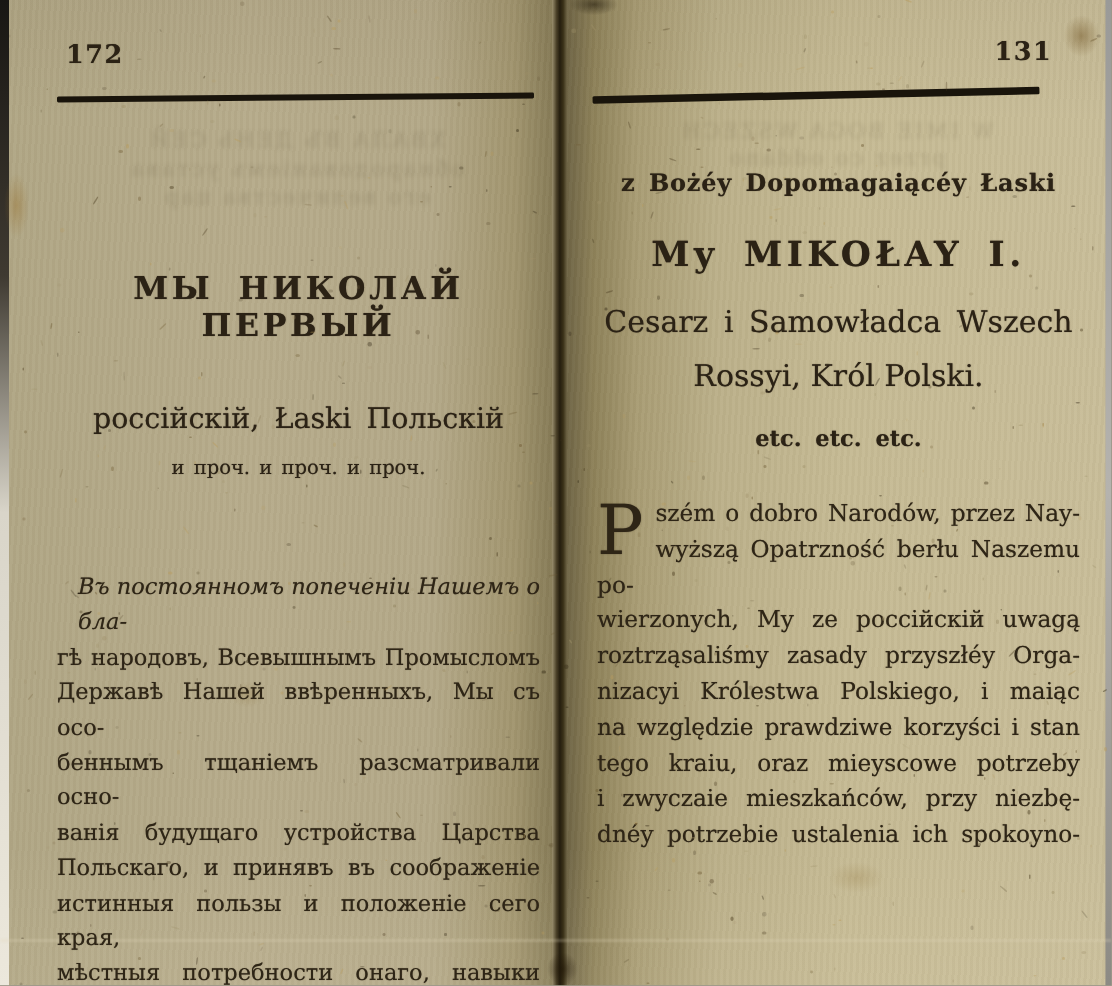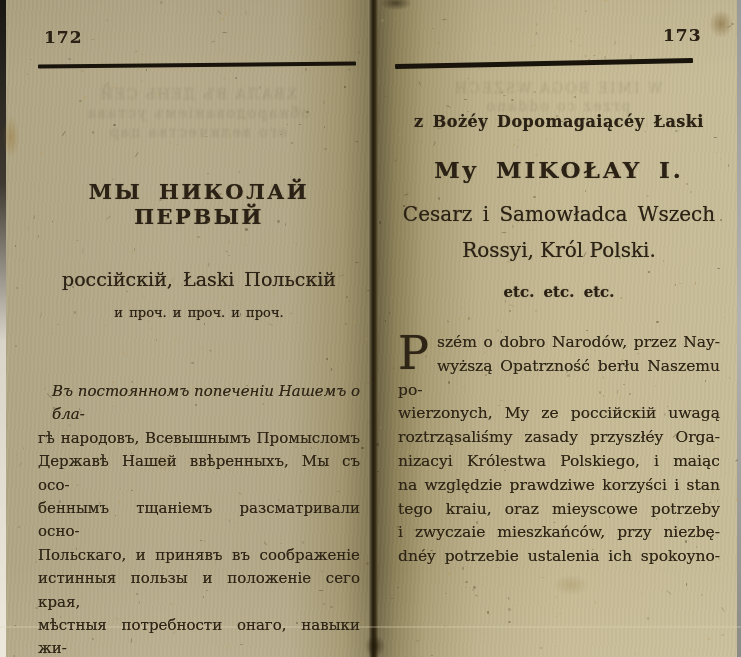--- a/index.html
+++ b/index.html
@@ -97,21 +97,21 @@
 
   <div class="stain stain-tr"></div>
   <div class="stain stain-le"></div>
   <div class="stain stain-gt"></div>
   <div class="stain stain-gb"></div>
   <div class="stain stain-bc"></div>
   <div class="stain stain-lm"></div>
   <div class="scratch"></div>
 
   <div class="pagenum pn-left">172</div>
-  <div class="pagenum pn-right">173</div>
+  <div class="pagenum pn-right">131</div>
   <div class="rule rule-left"></div>
   <div class="rule rule-right"></div>
 
   <div id="ghost-left">
       <div class="ghost" style="left: 40px; width: 315px; top: 86px;">ХВАЛА ВЪ ДЕНЬ СЕЙ</div>
       <div class="ghost" style="left: 40px; width: 315px; top: 105px;">обнародованіемъ устава</div>
       <div class="ghost" style="left: 40px; width: 315px; top: 124px;">его величества цар</div>
     </div>
   <div id="ghost-right">
       <div class="ghost" style="left: 400px; width: 315px; top: 80px;">W IMIE BOGA WSZECH</div>
@@ -126,20 +126,21 @@
   <div class="hd rp-hd rp-title">My MIKOŁAY I.</div>
   <div class="hd rp-hd rp-sub1">Cesarz i Samowładca Wszech</div>
   <div class="hd rp-hd rp-sub2">Rossyi, Król Polski.</div>
   <div class="hd rp-hd rp-etc">etc. etc. etc.</div>
 
   <div class="body-block lp-body" id="left-body">
       <div class="tline indent">Въ постоянномъ попеченіи Нашемъ о бла-</div>
       <div class="tline">гѣ народовъ, Всевышнымъ Промысломъ</div>
       <div class="tline">Державѣ Нашей ввѣренныхъ, Мы съ осо-</div>
       <div class="tline">беннымъ тщаніемъ разсматривали осно-</div>
+      <div class="tline">ванія будущаго устройства Царства</div>
       <div class="tline">Польскаго, и принявъ въ соображеніе</div>
       <div class="tline">истинныя пользы и положеніе сего края,</div>
       <div class="tline">мѣстныя потребности онаго, навыки жи-</div>
     </div>
   <div class="body-block rp-body" id="right-body">
       <span class="dropcap">P</span>
       <div class="tline">szém o dobro Narodów, przez Nay-</div>
       <div class="tline">wyższą Opatrzność berłu Naszemu po-</div>
       <div class="tline">wierzonych, My ze россійскій uwagą</div>
       <div class="tline">roztrząsaliśmy zasady przyszłéy Orga-</div>

